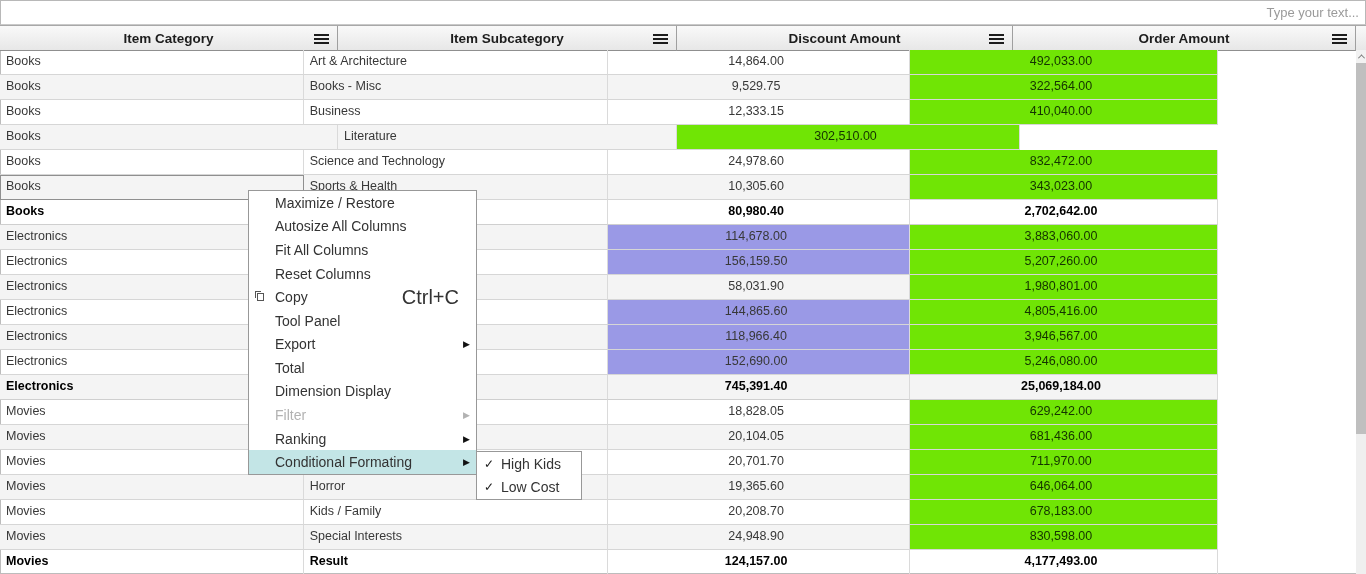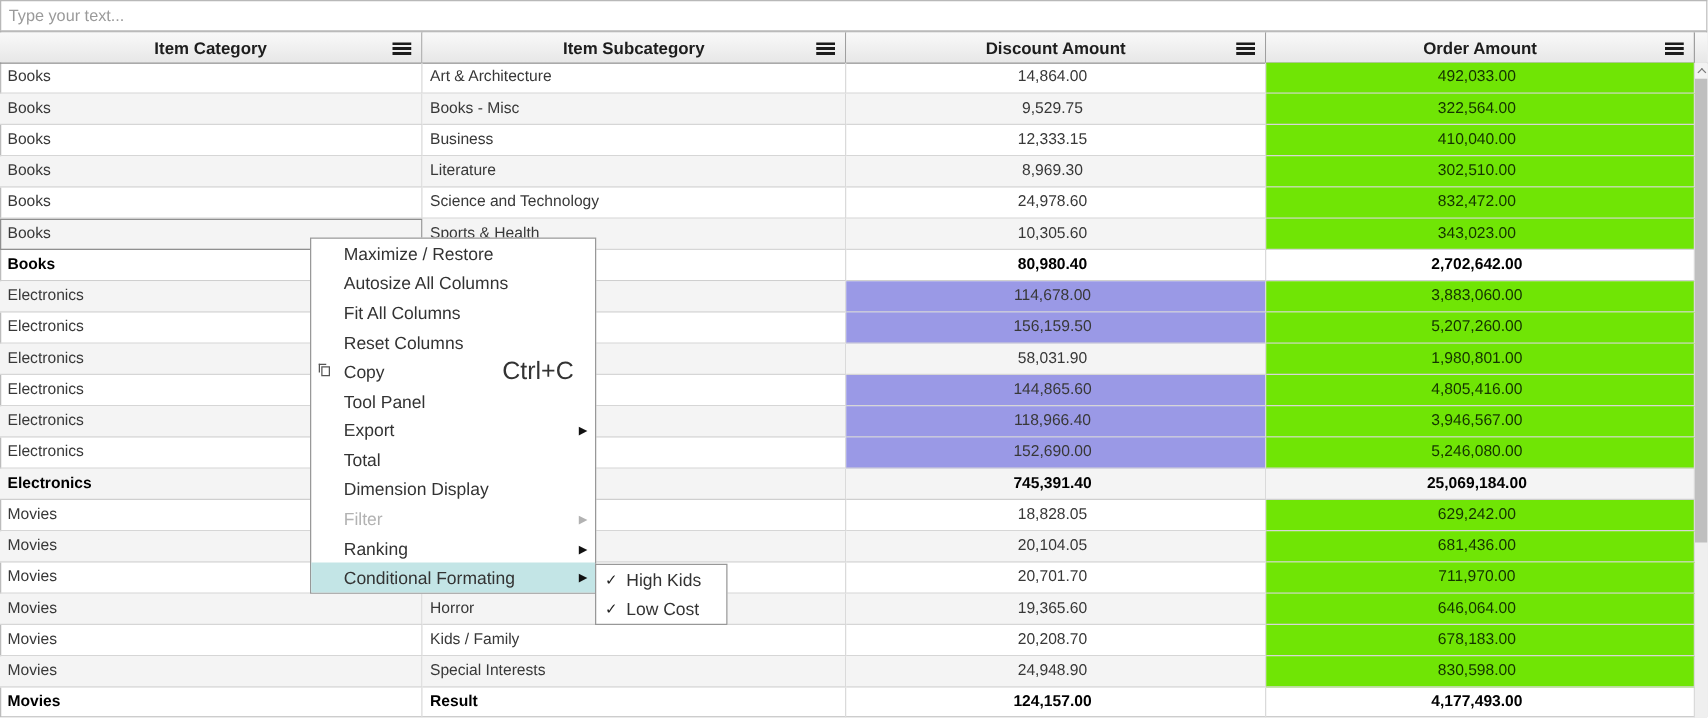--- a/index.html
+++ b/index.html
@@ -4,39 +4,39 @@
 <style>
   * { margin:0; padding:0; box-sizing:border-box; }
   html,body { width:1366px; height:574px; overflow:hidden; background:#fff;
     font-family:"Liberation Sans", sans-serif; }
   #app { position:relative; width:1366px; height:574px; background:#fff;
     outline:1px solid #bcbcbc; outline-offset:-1px; }
 
   
   .top-input { position:absolute; left:0; top:0; width:1366px; height:25px;
     border:1px solid #b8b8b8; border-bottom:1px solid #c9c9c9; padding:0 6px;
-    font-size:13px; color:#333; font-family:"Liberation Sans", sans-serif; outline:none; }
+    font-size:13px; color:#333; font-family:"Liberation Sans", sans-serif; outline:none;text-align:right; }
   .top-input::placeholder { color:#9a9a9a; }
 
   
   .grid-header { position:absolute; left:0; top:25px; width:1366px; height:25px;
     display:flex; border-top:1px solid #a8a8a8; }
   .header-cell { position:relative; height:25px;
     background:linear-gradient(#f9f9f9,#e7e7e7);
     border-right:1px solid #9f9f9f; border-bottom:1px solid #8f8f8f;
     display:flex; align-items:center; justify-content:center;
     font-size:13.5px; font-weight:600; color:#1d1d1d;text-align:center; }
   .header-filler { height:25px; background:linear-gradient(#f9f9f9,#e7e7e7);
     border-bottom:1px solid #8f8f8f; flex:1; }
   .hamburger { position:absolute; right:8px; top:8px; width:15px; height:10px;
     background:repeating-linear-gradient(to bottom,#1c1c1c 0 2px,transparent 2px 4px); }
 
   
   .grid-body { position:absolute; left:0; top:50px; width:1356px; height:524px; overflow:hidden; }
-  .row { display:flex; width:1356px; height:25px; }
+  .row { display:flex; width:1218px; height:25px; }
   .cell { height:25px; border-right:1px solid #dadada; border-bottom:1px solid #d6d6d6;
     font-size:12.5px; color:#383838; line-height:23px; white-space:nowrap; overflow:hidden; }
   .cell.left { padding-left:6px; text-align:left; }
   .cell.right { padding-right:5px; text-align:center; }
   .w0{width:338px} .w1{width:339px} .w2{width:336px} .w3{width:343px}
   .row.stripe .cell { background:var(--stripe); }
   .row.total .cell { font-weight:bold; color:#000; border-bottom:1px solid #cfcfcf; }
   .cell.purple { background:var(--purple) !important; }
   .cell.green { background:var(--green) !important; color:#143300; }
   .cell.focused { outline:1px solid #8f8f8f; outline-offset:-1px; }
@@ -113,21 +113,20 @@
       </div>
       <div class="row">
         <div class="cell left w0">Books</div>
         <div class="cell left w1">Business</div>
         <div class="cell right w2">12,333.15</div>
         <div class="cell right w3 green">410,040.00</div>
       </div>
       <div class="row stripe">
         <div class="cell left w0">Books</div>
         <div class="cell left w1">Literature</div>
-        <div class="cell right w2">8,969.30</div>
         <div class="cell right w3 green">302,510.00</div>
       </div>
       <div class="row">
         <div class="cell left w0">Books</div>
         <div class="cell left w1">Science and Technology</div>
         <div class="cell right w2">24,978.60</div>
         <div class="cell right w3 green">832,472.00</div>
       </div>
       <div class="row stripe">
         <div class="cell left w0 focused">Books</div>

